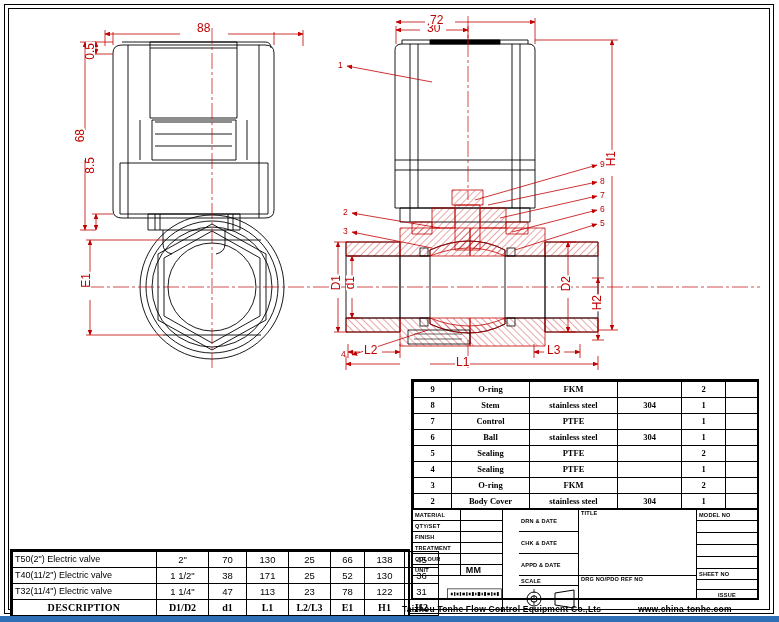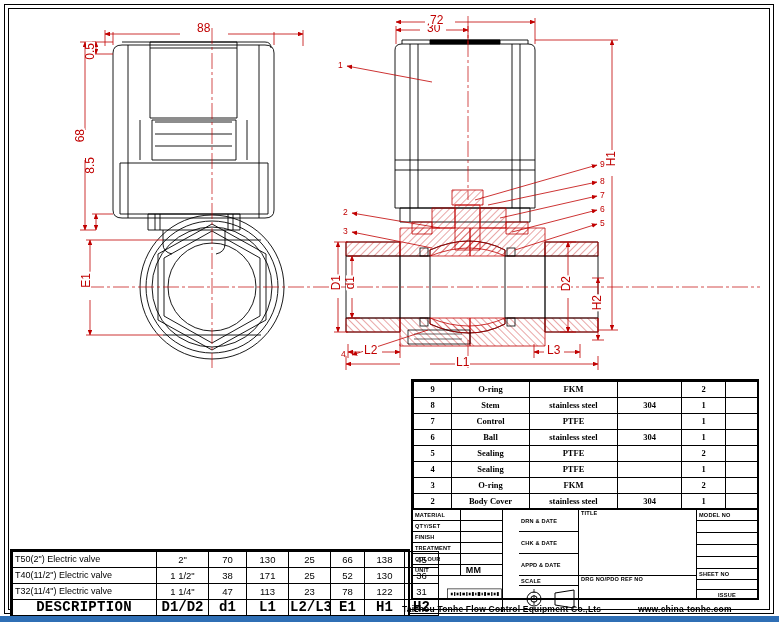--- a/index.html
+++ b/index.html
@@ -87,21 +87,21 @@
     position:absolute;left:10px;top:549px;width:400px;
     border:2px solid #000;box-sizing:border-box;background:#fff;
   }
   .dimtable table{width:100%;table-layout:fixed;}
   .dimtable td{
     border:1px solid #000;height:13px;line-height:13px;text-align:center;
     font-size:9.5px;color:#000;font-family:"Liberation Sans", sans-serif;
     white-space:nowrap;overflow:hidden;
   }
   .dimtable td.desc{text-align:left;padding-left:2px;font-size:9px;}
-  .dimtable tr.last td{font-weight:bold;font-family:Liberation Mono, monospace;font-size:14px;}
+  .dimtable tr.last td{font-weight:bold;font-family:Liberation Serif, serif;font-size:10px;}
   .dimtable tr.last td.desc{text-align:center;padding-left:0;letter-spacing:.3px;}
   .dimtable col.d1{width:144px;}
   .dimtable col.d2{width:52px;}
   .dimtable col.d3{width:38px;}
   .dimtable col.d4{width:42px;}
   .dimtable col.d5{width:42px;}
   .dimtable col.d6{width:34px;}
   .dimtable col.d7{width:40px;}
   .dimtable col.d8{width:34px;}
 

